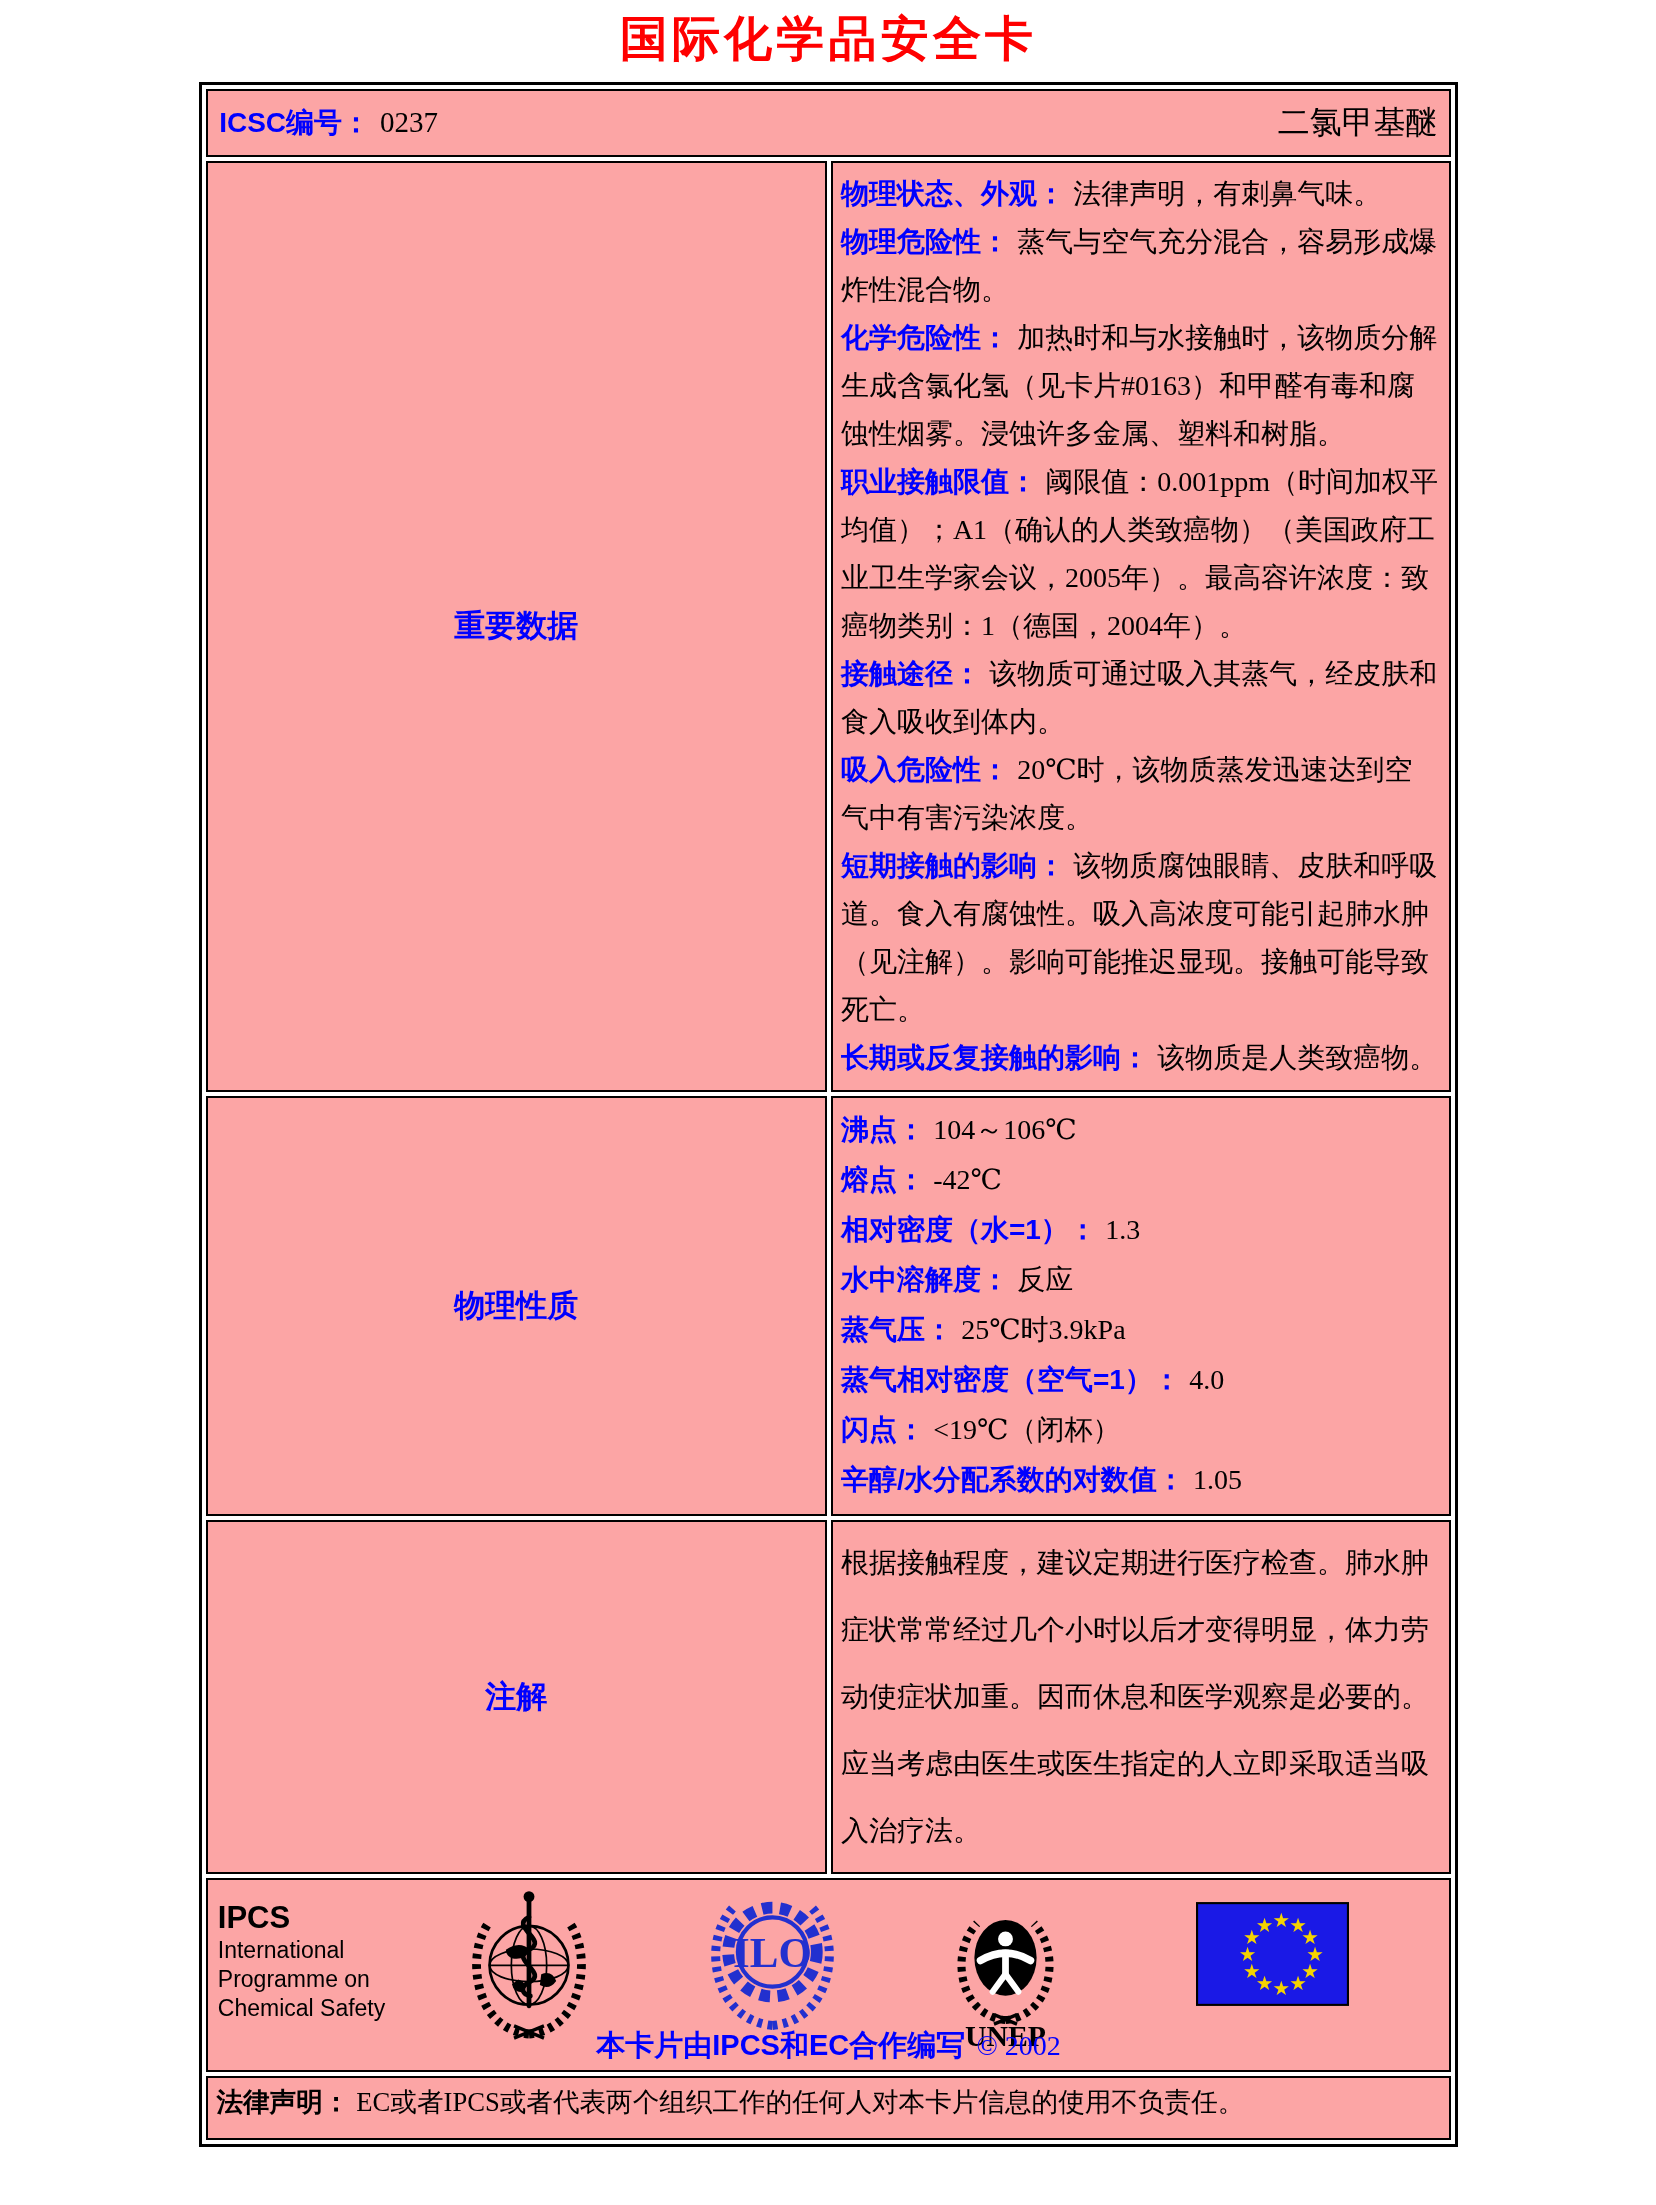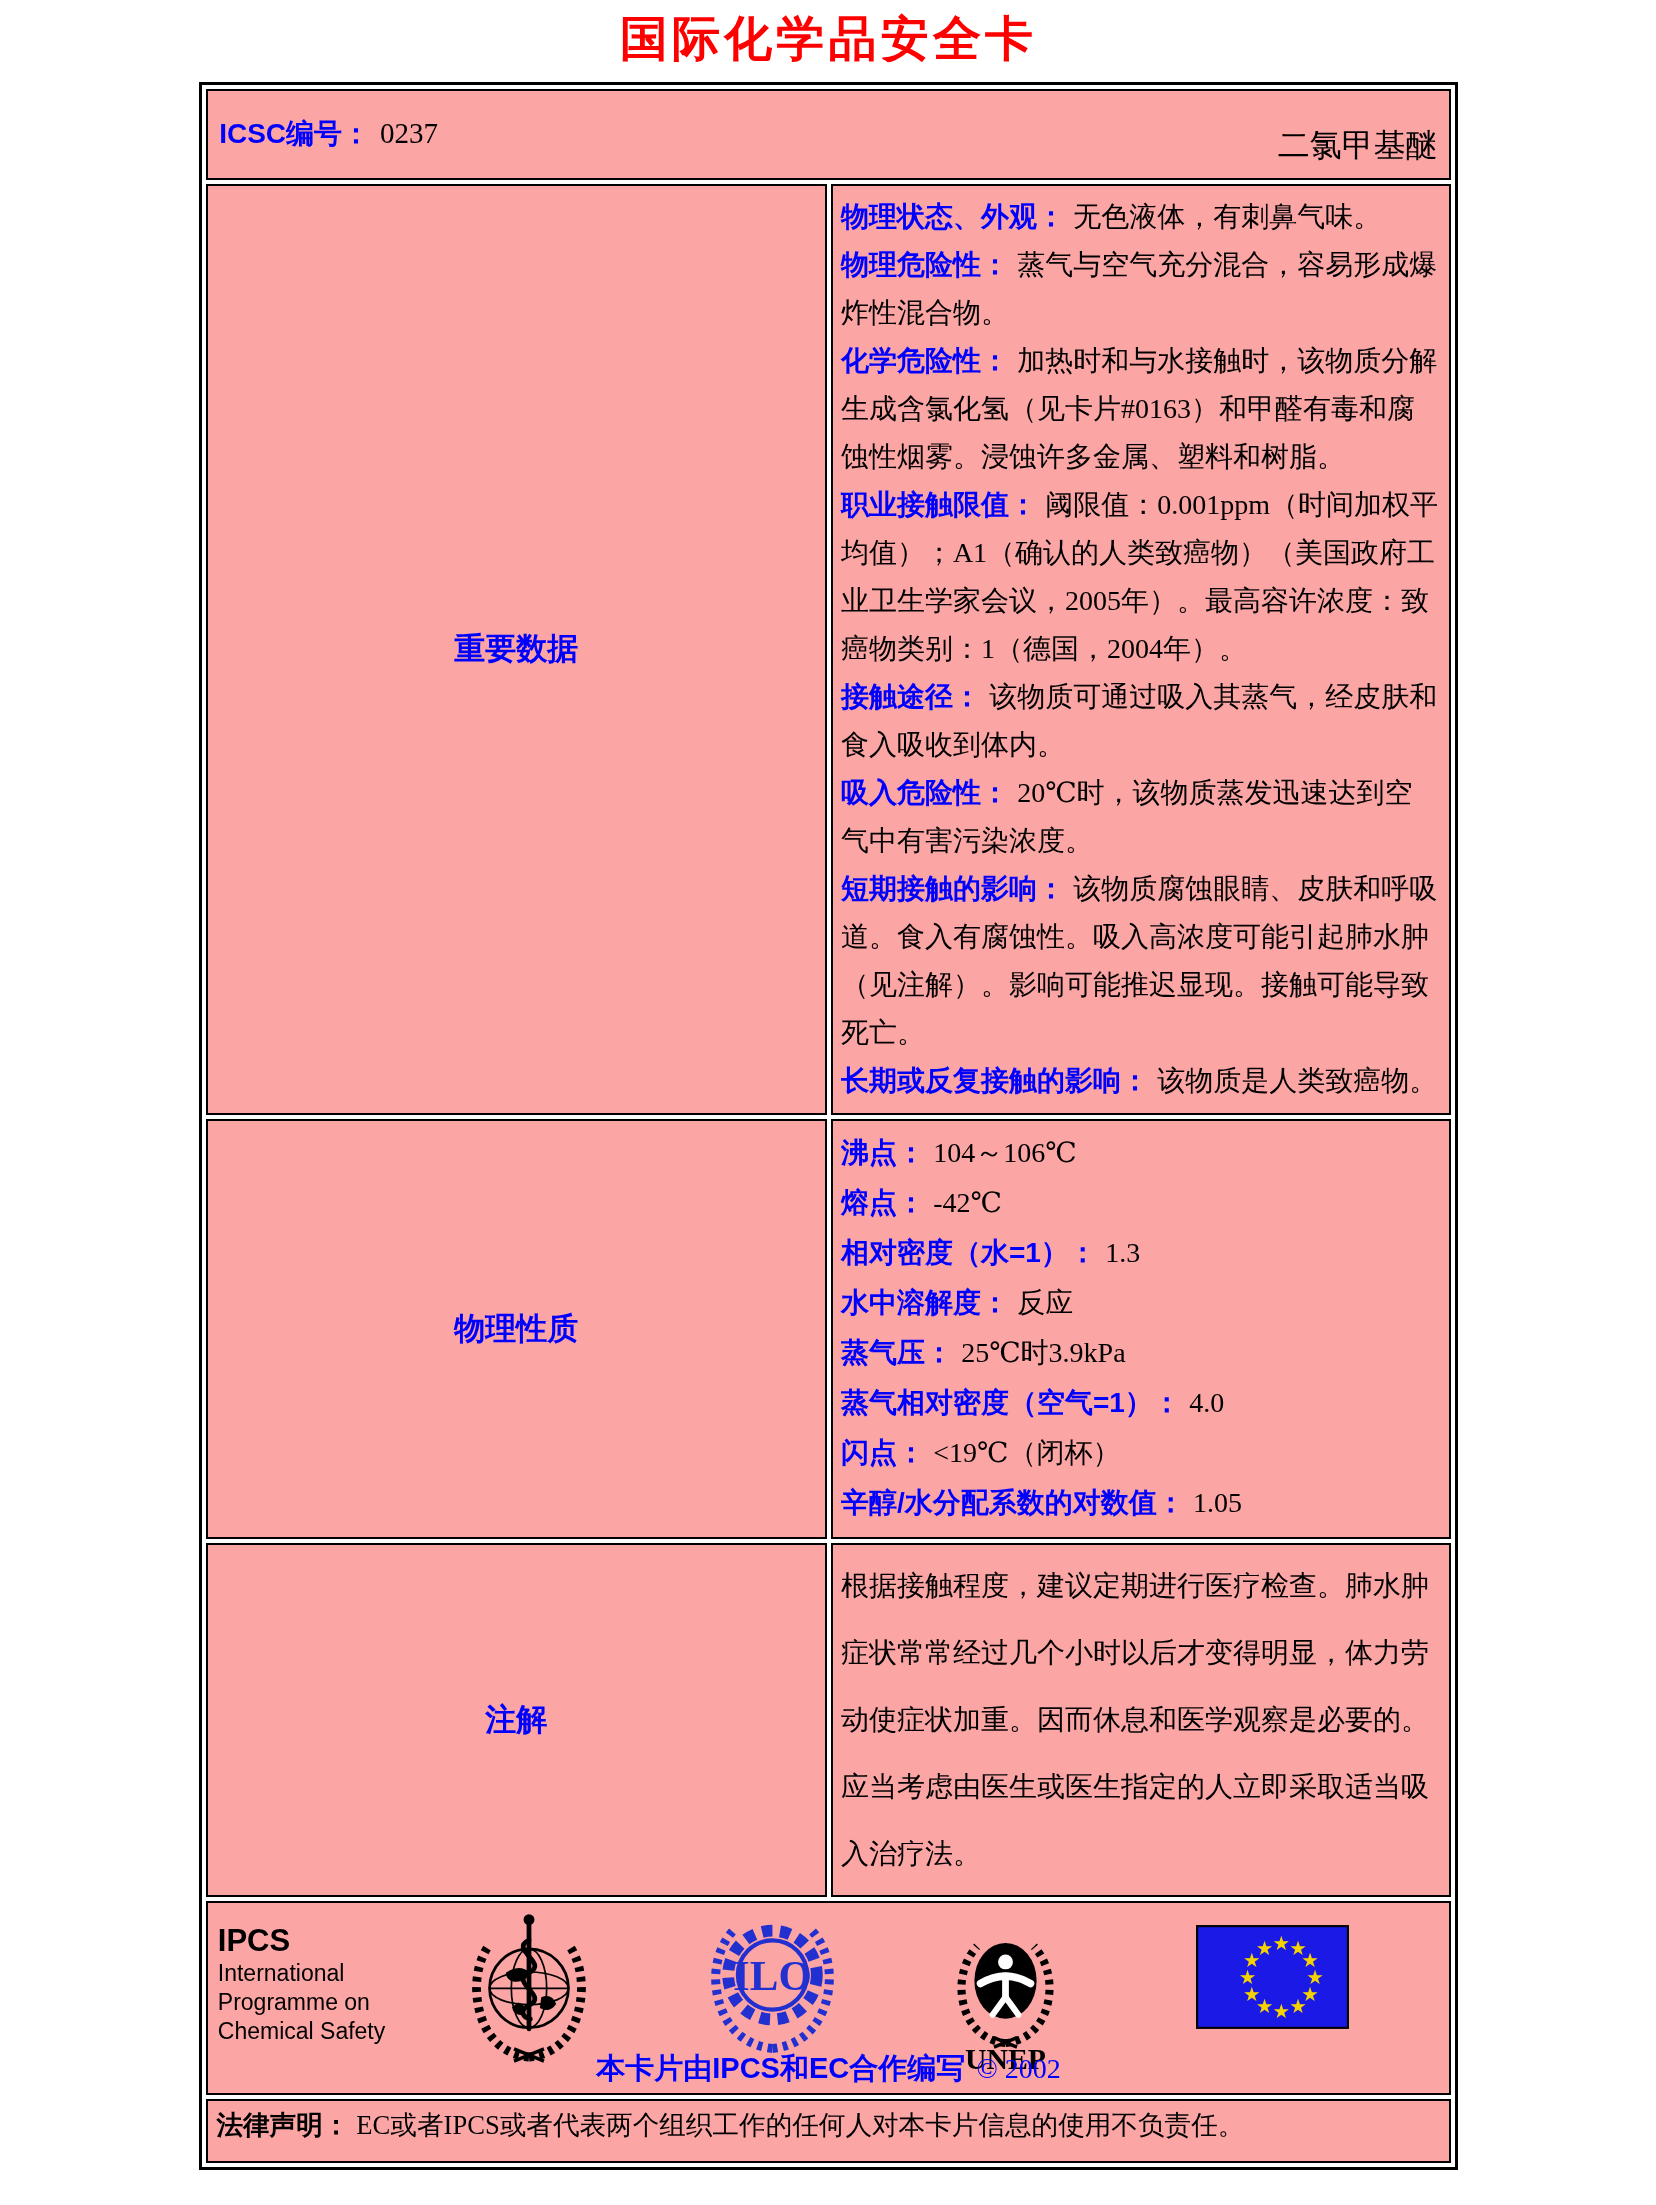--- a/index.html
+++ b/index.html
@@ -27,21 +27,21 @@
     padding:4.2px 2.8px;
   }
   td.content{padding:7px 9.8px 8.4px 8.4px;font-size:28px;}
   .hdr-cell{padding:9.8px 11.2px;}
   .hdr-flex{display:flex;justify-content:space-between;align-items:center;}
   .icsc-label{
     font-family:"Liberation Sans","DejaVu Sans",sans-serif;
     font-weight:bold;font-size:28px;color:var(--label_blue,#0000ff);
   }
   .icsc-number{font-size:29px;margin-left:9.8px;}
-  .chem-name{font-size:32px;margin-top:23px;}
+  .chem-name{font-size:32px;}
   .prop-line{line-height:48px;}
   .physical .prop-line{line-height:50px;}
   .prop-label{
     font-family:"Liberation Sans","DejaVu Sans",sans-serif;
     font-weight:bold;color:var(--label_blue,#0000ff);
   }
   .prop-text{margin-left:8.4px;}
   td.env-cell{height:84px;}
   .notes-text{line-height:67px;}
   .addl-text{line-height:36px;}
@@ -89,21 +89,21 @@
           <span class="icsc-label">ICSC编号：</span><span class="icsc-number">0237</span>
         </span>
         <span class="chem-name">二氯甲基醚</span>
       </div>
     </td>
   </tr>
 
   <tr>
     <td class="side">重要数据</td>
     <td class="content important">
-          <div class="prop-line"><span class="prop-label">物理状态、外观：</span><span class="prop-text">无色液体，有刺鼻气味。</span></div>
+          <div class="prop-line"><span class="prop-label">物理状态、外观：</span><span class="prop-text">法律声明，有刺鼻气味。</span></div>
           <div class="prop-line"><span class="prop-label">物理危险性：</span><span class="prop-text">蒸气与空气充分混合，容易形成爆炸性混合物。</span></div>
           <div class="prop-line"><span class="prop-label">化学危险性：</span><span class="prop-text">加热时和与水接触时，该物质分解生成含氯化氢（见卡片#0163）和甲醛有毒和腐蚀性烟雾。浸蚀许多金属、塑料和树脂。</span></div>
           <div class="prop-line"><span class="prop-label">职业接触限值：</span><span class="prop-text">阈限值：0.001ppm（时间加权平均值）；A1（确认的人类致癌物）（美国政府工业卫生学家会议，2005年）。最高容许浓度：致癌物类别：1（德国，2004年）。</span></div>
           <div class="prop-line"><span class="prop-label">接触途径：</span><span class="prop-text">该物质可通过吸入其蒸气，经皮肤和食入吸收到体内。</span></div>
           <div class="prop-line"><span class="prop-label">吸入危险性：</span><span class="prop-text">20℃时，该物质蒸发迅速达到空气中有害污染浓度。</span></div>
           <div class="prop-line"><span class="prop-label">短期接触的影响：</span><span class="prop-text">该物质腐蚀眼睛、皮肤和呼吸道。食入有腐蚀性。吸入高浓度可能引起肺水肿（见注解）。影响可能推迟显现。接触可能导致死亡。</span></div>
           <div class="prop-line"><span class="prop-label">长期或反复接触的影响：</span><span class="prop-text">该物质是人类致癌物。</span></div>
         </td>
   </tr>
 

